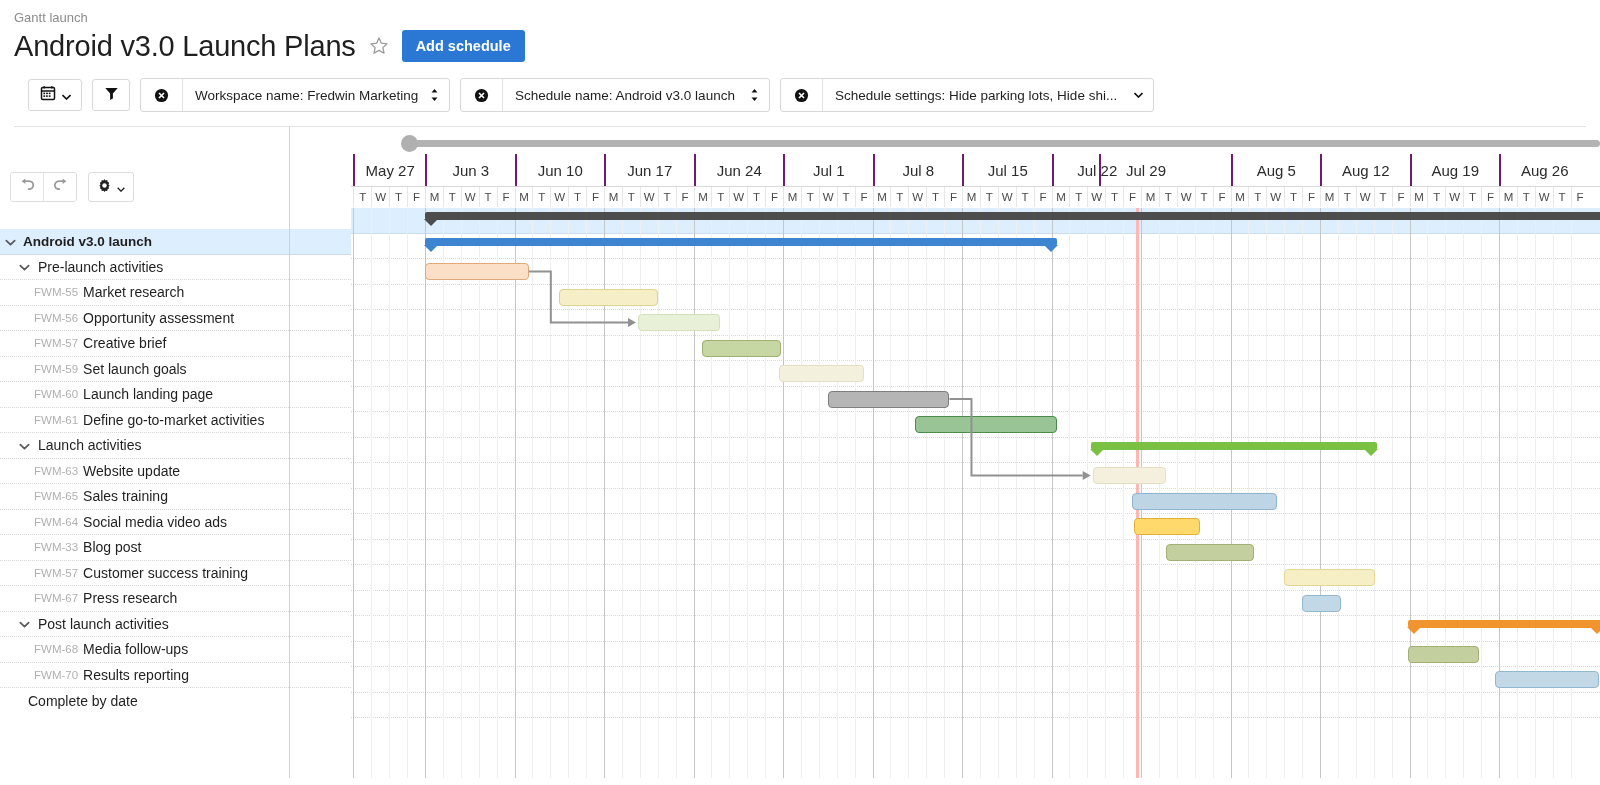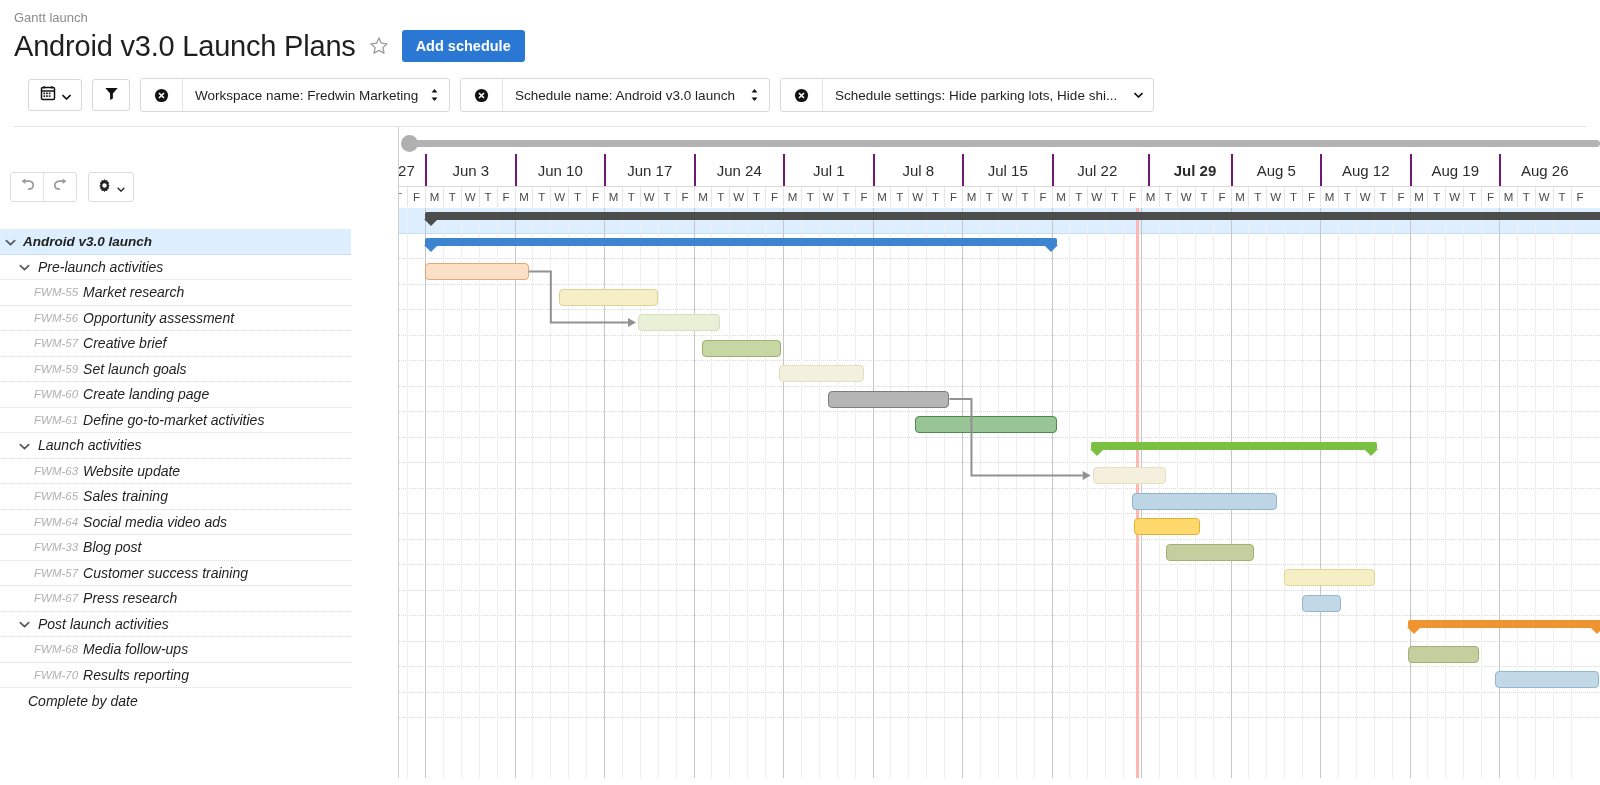--- a/index.html
+++ b/index.html
@@ -29,21 +29,21 @@
   }
   .tb-cal{width:54px;justify-content:center;gap:6px;}
   .tb-funnel{width:38px;justify-content:center;}
   .chip{height:34px;}
   .chip-clear{width:42px;display:flex;align-items:center;justify-content:center;border-right:1px solid #e2e2e2;height:100%;box-sizing:border-box;}
   .chip-label{padding:0 10px 0 12px;font-size:13.5px;color:#1f1f1f;white-space:nowrap;display:flex;align-items:center;height:100%;}
   .chip-caret{padding-right:10px;display:flex;align-items:center;height:100%;}
   .hdr-rule{height:1px;background:#e4e4e4;margin-top:14px;}
   
   #gantt{position:relative;height:651px;}
-  #leftpane{position:absolute;left:0;top:0;width:399px;height:651px;background:#fff;z-index:6;font-style:italic;}
+  #leftpane{position:absolute;left:0;top:0;width:290px;height:651px;background:#fff;z-index:6;}
   #leftpane:after{content:"";position:absolute;right:0;top:0;width:1px;height:651px;background:#d0d0d0;}
   .mini-toolbar{position:absolute;left:10px;top:45px;display:flex;align-items:center;gap:11px;}
   .ur-group{display:flex;height:28px;border:1px solid #dcdcdc;border-radius:3px;overflow:hidden;}
   .ur-btn{width:32px;display:flex;align-items:center;justify-content:center;background:#fff;cursor:pointer;}
   .ur-btn + .ur-btn{border-left:1px solid #e4e4e4;}
   .gear-box{height:28px;border:1px solid #dcdcdc;border-radius:3px;display:flex;align-items:center;justify-content:center;gap:5px;width:44px;background:#fff;cursor:pointer;}
   
   #tasklist{position:absolute;left:0;top:102px;width:351px;}
   .trow{height:25.5px;display:flex;align-items:center;box-sizing:border-box;
         border-bottom:1px dotted #d9d9d9;position:relative;}
@@ -242,21 +242,21 @@
         <div class="trow task ind2">
           <span class="tkey">FWM-57</span>
           <span class="tname">Creative brief</span>
         </div>
         <div class="trow task ind2">
           <span class="tkey">FWM-59</span>
           <span class="tname">Set launch goals</span>
         </div>
         <div class="trow task ind2">
           <span class="tkey">FWM-60</span>
-          <span class="tname">Create landing page</span>
+          <span class="tname">Launch landing page</span>
         </div>
         <div class="trow task ind2">
           <span class="tkey">FWM-61</span>
           <span class="tname">Define go-to-market activities</span>
         </div>
         <div class="trow group ind1">
           <span class="caret"><svg width="13" height="13" viewBox="0 0 14 14">
               <path d="M2.5 5l4.5 4.4L11.5 5" fill="none" stroke="#5b5b5b" stroke-width="1.9" stroke-linecap="round" stroke-linejoin="round"></path>
             </svg></span>
           <span class="tname">Launch activities</span>
@@ -331,21 +331,21 @@
         </div>
         <div class="wk" style="left: 521.5px; width: 89.5px;">
           <span>Jul 8</span>
         </div>
         <div class="wk" style="left: 611px; width: 89.5px;">
           <span>Jul 15</span>
         </div>
         <div class="wk" style="left: 700.5px; width: 89.5px;">
           <span>Jul 22</span>
         </div>
-        <div class="wk" style="left: 797px; width: 92px; font-weight: bold;">
+        <div class="wk" style="left: 748px; width: 92px;">
           <span>Jul 29</span>
         </div>
         <div class="wk" style="left: 879.5px; width: 89.5px;">
           <span>Aug 5</span>
         </div>
         <div class="wk" style="left: 969px; width: 89.5px;">
           <span>Aug 12</span>
         </div>
         <div class="wk" style="left: 1058.5px; width: 89.5px;">
           <span>Aug 19</span>

